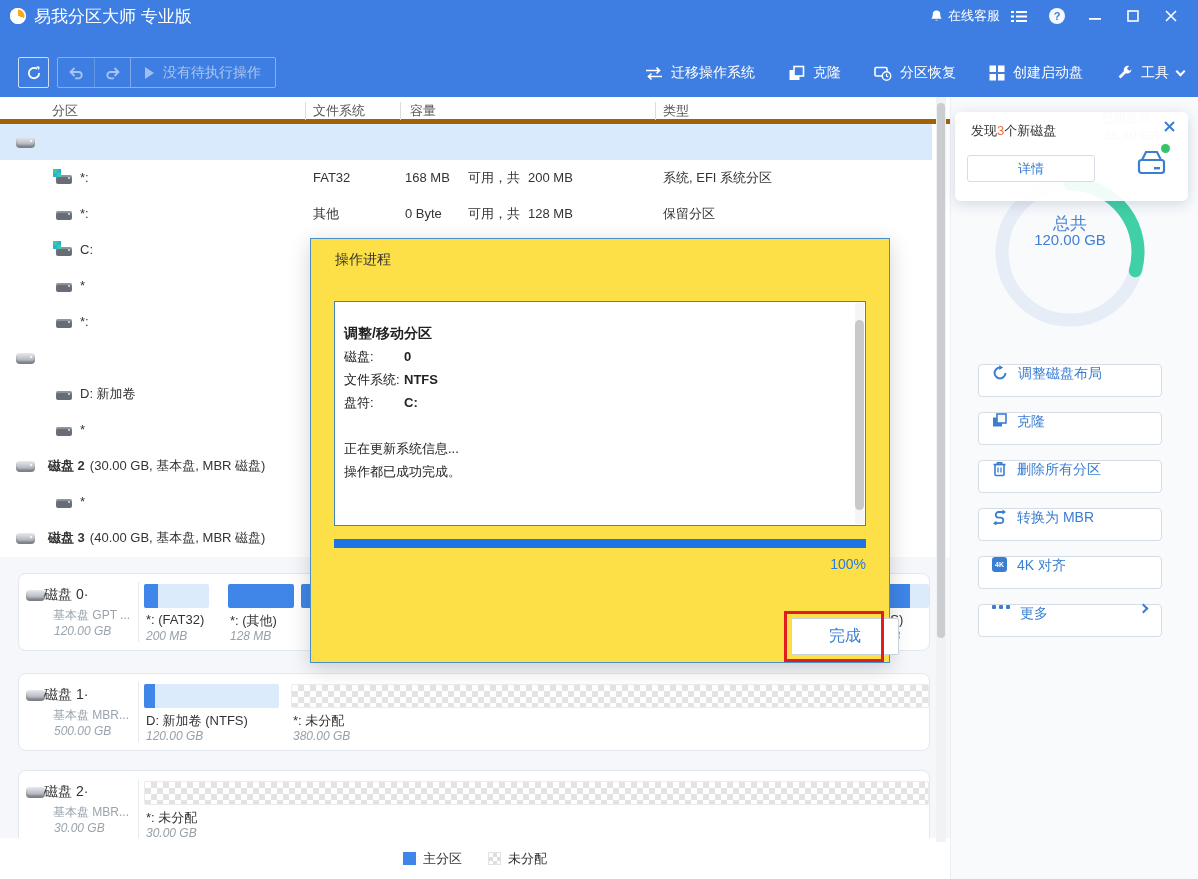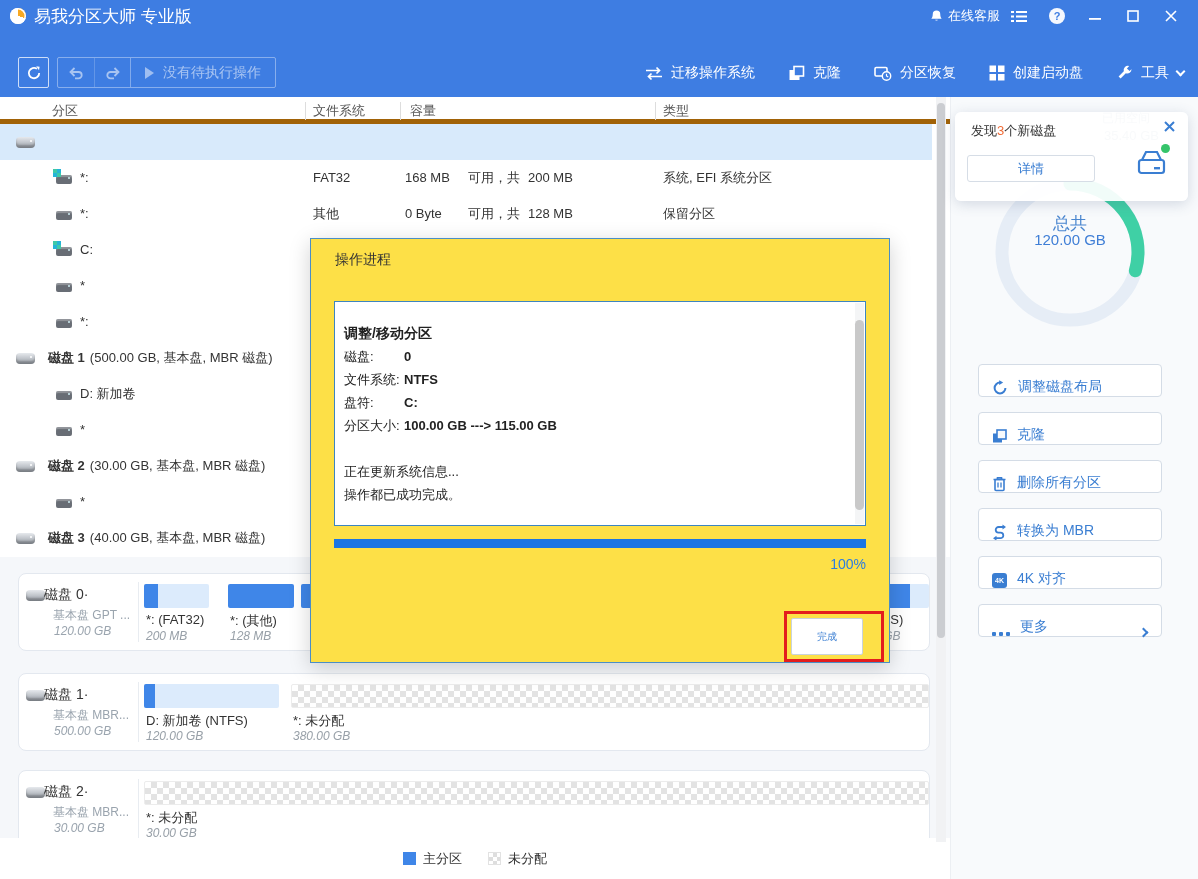--- a/index.html
+++ b/index.html
@@ -92,41 +92,41 @@
 .popup{position:absolute;left:955px;top:112px;width:233px;height:89px;background:rgba(255,255,255,.93);
        border-radius:6px;box-shadow:0 3px 14px rgba(60,80,120,.20);z-index:30}
 .popup .ptitle{position:absolute;left:16px;top:10px;font-size:13px;color:#333}
 .popup .cnt{color:#f06a35}
 .popup .pclose{position:absolute;right:13px;top:9px;cursor:pointer}
 .popup .detail{position:absolute;left:12px;top:43px;width:128px;height:27px;background:#fff;border:1px solid #d6dde6;
        border-radius:3px;color:#3a7ed2;font-size:13px;display:flex;align-items:center;justify-content:center;cursor:pointer}
 .popup .drv{position:absolute;right:20px;top:36px}
 .greendot{position:absolute;right:18px;top:32px;width:9px;height:9px;border-radius:50%;background:#35c46a;z-index:31}
 .sbtn{position:absolute;left:978px;width:184px;height:33px;background:#fff;border:1px solid #d4dce6;border-radius:4px;
-      display:flex;align-items:flex-end;gap:10px;padding-left:13px;color:#3a7ed2;font-size:14px;cursor:pointer;z-index:2}
+      display:flex;align-items:flex-start;gap:10px;padding-left:13px;color:#3a7ed2;font-size:14px;cursor:pointer;z-index:2}
 .sbtn .icon4k{width:15px;height:15px;background:#3a7ed2;border-radius:3px;color:#fff;font-size:7px;font-weight:bold;
       display:flex;align-items:center;justify-content:center}
 .dots{display:flex;gap:3px}
 .dots i{width:4px;height:4px;background:#3a7ed2;border-radius:1px}
 .chev-r{position:absolute;right:14px;width:7px;height:7px;border-right:2px solid #3a7ed2;border-top:2px solid #3a7ed2;transform:rotate(45deg)}
 
 
 .dialog{position:absolute;left:310px;top:238px;width:580px;height:425px;background:#fde047;border:1px solid #4a8ec6;
         box-shadow:0 5px 20px rgba(0,0,0,.18);z-index:40}
 .dlg-title{position:absolute;left:24px;top:12px;font-size:14px;color:#333}
 .dlg-box{position:absolute;left:23px;top:62px;width:532px;height:225px;border:1px solid #3d85c0;background:#fff}
 .dlg-scroll{position:absolute;right:1px;top:1px;width:9px;height:221px;background:#f4f5f6}
 .dlg-thumb{position:absolute;right:1px;top:18px;width:9px;height:190px;background:#c9c9c9;border-radius:5px;cursor:pointer}
 .dlg-text{position:absolute;left:9px;top:20px;line-height:23px;font-size:13px;color:#222}
 .dlg-text .op{font-weight:bold;font-size:14px}
 .dlg-text .lb{display:inline-block;width:60px}
 .dlg-prog{position:absolute;left:23px;top:300px;width:532px;height:9px;background:#1b76e3}
 .dlg-pct{position:absolute;left:23px;top:317px;width:532px;text-align:right;color:#2b7de2;font-size:14px}
-.dlg-done{position:absolute;left:480px;top:379px;width:72px;height:37px;background:#fff;border:1px solid #c9d3dd;
-          border-radius:2px;color:#3a7ed2;font-size:10px;display:flex;align-items:center;justify-content:center;cursor:pointer}
+.dlg-done{position:absolute;left:480px;top:379px;width:108px;height:37px;background:#fff;border:1px solid #c9d3dd;
+          border-radius:2px;color:#3a7ed2;font-size:16px;display:flex;align-items:center;justify-content:center;cursor:pointer}
 .redbox{position:absolute;left:473px;top:372px;width:100px;height:51px;border:3px solid #e31d1d;z-index:41;pointer-events:none}
 svg{display:block}
 </style>
 </head>
 <body>
 
 <div class="hdr">
   <div class="titlebar">
     <span class="logo"></span>
     <span class="apptitle">易我分区大师 专业版</span>
@@ -304,21 +304,20 @@
 <div class="trow" style="top:268px">
   <span class="part-ico"></span>
   <span class="nm">*</span>
 </div>
 <div class="trow" style="top:304px">
   <span class="part-ico"></span>
   <span class="nm">*:</span>
 </div>
 <div class="trow" style="top:340px">
   <span class="disk-ico"></span>
-  <span class="nm-disk"><b>磁盘 1</b><span class="nm-det">(500.00 GB, 基本盘, MBR 磁盘)</span></span>
 </div>
 <div class="trow" style="top:376px">
   <span class="part-ico"></span>
   <span class="nm">D: 新加卷</span>
 </div>
 <div class="trow" style="top:412px">
   <span class="part-ico"></span>
   <span class="nm">*</span>
 </div>
 <div class="trow" style="top:448px">
@@ -495,21 +494,20 @@
 </div>
 
 <div class="dialog">
   <div class="dlg-title">操作进程</div>
   <div class="dlg-box">
     <div class="dlg-text">
       <div class="op">调整/移动分区</div>
       <div><span class="lb">磁盘:</span><b>0</b></div>
       <div><span class="lb">文件系统:</span><b>NTFS</b></div>
       <div><span class="lb">盘符:</span><b>C:</b></div>
-      <div><span class="lb">分区大小:</span><b>100.00 GB ---&gt; 115.00 GB</b></div>
       <div>&nbsp;</div>
       <div>正在更新系统信息...</div>
       <div>操作都已成功完成。</div>
     </div>
     <div class="dlg-scroll"></div>
     <div class="dlg-thumb"></div>
   </div>
   <div class="dlg-prog"></div>
   <div class="dlg-pct">100%</div>
   <div class="dlg-done">完成</div>

